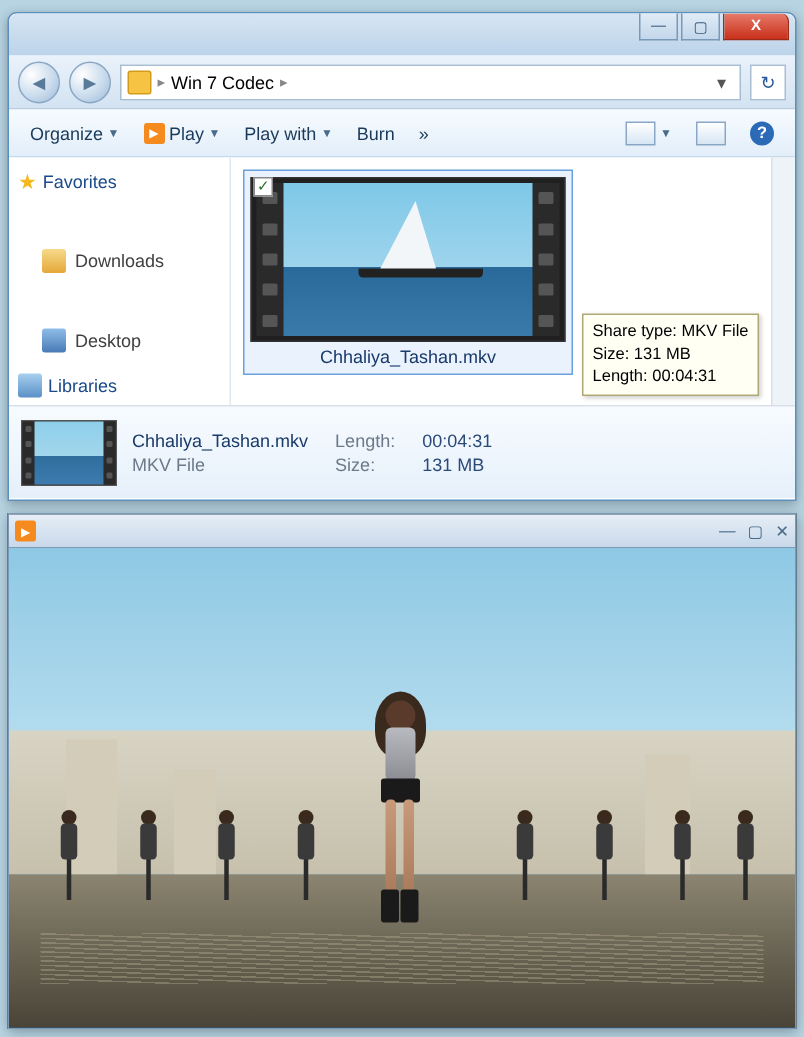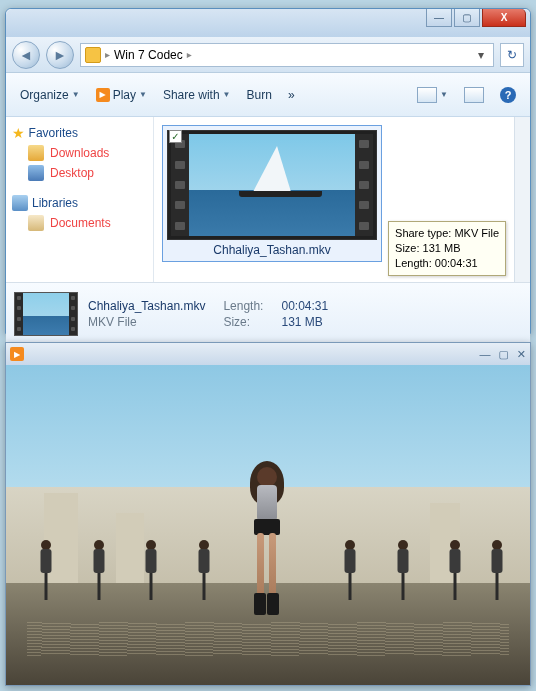--- a/index.html
+++ b/index.html
@@ -28,34 +28,34 @@
 .navcircle { width: 28px; height: 28px; border-radius: 50%; background: radial-gradient(circle at 30% 30%,#fff,#c6d9eb 60%,#9ab8d4); border:1px solid #8aa8c6; display:flex;align-items:center;justify-content:center;color:#5a7a9a;font-size:14px;}
 .breadcrumb { flex:1; height:24px; background:#fff; border:1px solid #a6bdd4; display:flex;align-items:center;padding:0 4px;font-size:12px;gap:4px;}
 .bc-icon { width:16px;height:16px;background:#f6c344;border:1px solid #d39b1a;border-radius:2px;}
 .bc-sep { color:#888; font-size:10px;}
 .bc-dd { width:16px;text-align:center;color:#555;}
 .refreshbox{width:24px;height:24px;background:#fff;border:1px solid #a6bdd4;display:flex;align-items:center;justify-content:center;font-size:12px;color:#2a5a9a;}
 .searchbox { width:150px; height:24px; background:#fff; border:1px solid #a6bdd4; display:flex;align-items:center;padding:0 4px;font-size:11px;color:#888;font-style:italic;gap:4px;}
 .searchbox .mg{color:#2a6ab6;font-style:normal;}
 
 .toolbar {
-  height: 44px; background: linear-gradient(#f7fbff,#e2eef9);
+  height: 32px; background: linear-gradient(#f7fbff,#e2eef9);
   border-bottom:1px solid #c6d9eb; display:flex;align-items:center;padding:0 8px;font-size:12px;color:#1a3a5a;gap:4px;
 }
 .tbtn{display:flex;align-items:center;gap:3px;padding:2px 6px;border-radius:2px;}
 .dd{font-size:8px;color:#4a6a8a;}
 .play-icon{width:14px;height:14px;background:#f58a1e;border-radius:2px;display:flex;align-items:center;justify-content:center;color:#fff;font-size:8px;}
 .spacer{flex:1;}
 .viewico{width:20px;height:16px;border:1px solid #8aa8c6;background:linear-gradient(#fff,#d6e6f4);}
 .helpico{width:16px;height:16px;border-radius:50%;background:#2a6ab6;color:#fff;font-size:11px;display:flex;align-items:center;justify-content:center;font-weight:bold;}
 
 .body { display:flex; height: 165px; }
 .sidebar { width:148px; background:#fff; border-right:1px solid #e0e8f0; padding:6px 0; font-size:12px; overflow:hidden;}
 .side-hdr{display:flex;align-items:center;gap:4px;padding:2px 6px;color:#1a4a8a;}
-.side-item{display:flex;align-items:center;gap:6px;padding:2px 6px 2px 22px;color:#ef4444;}
+.side-item{display:flex;align-items:center;gap:6px;padding:2px 6px 2px 22px;color:#404040;margin-top:33px;}
 .star{color:#f5b81e;font-size:14px;}
 .ico16{width:16px;height:16px;border-radius:2px;}
 .ico-dl{background:linear-gradient(#f6d98a,#e5a838);}
 .ico-rp{background:linear-gradient(#6aa0e0,#3a6ab0);}
 .ico-dt{background:linear-gradient(#8fbde8,#4a7ab6);}
 .ico-lib{background:linear-gradient(#a8d0f0,#5a8fc6);}
 .ico-doc{background:linear-gradient(#f6e8c8,#d6b878);}
 .sb-wrap{position:relative;height:100%;}
 
 .content { flex:1; background:#fff; position:relative; padding:8px;}
@@ -164,21 +164,21 @@
     <div class="tbtn">
       <span>Organize</span>
         <span class="dd">▼</span>
     </div>
     <div class="tbtn">
       <span class="play-icon">▶</span>
       <span>Play</span>
         <span class="dd">▼</span>
     </div>
     <div class="tbtn">
-      <span>Share with</span>
+      <span>Play with</span>
         <span class="dd">▼</span>
     </div>
     <div class="tbtn">
         <span>Burn</span>
       </div>
     <div class="tbtn">
         <span>»</span>
       </div>
     <div class="spacer"></div>
     <div class="tbtn">

